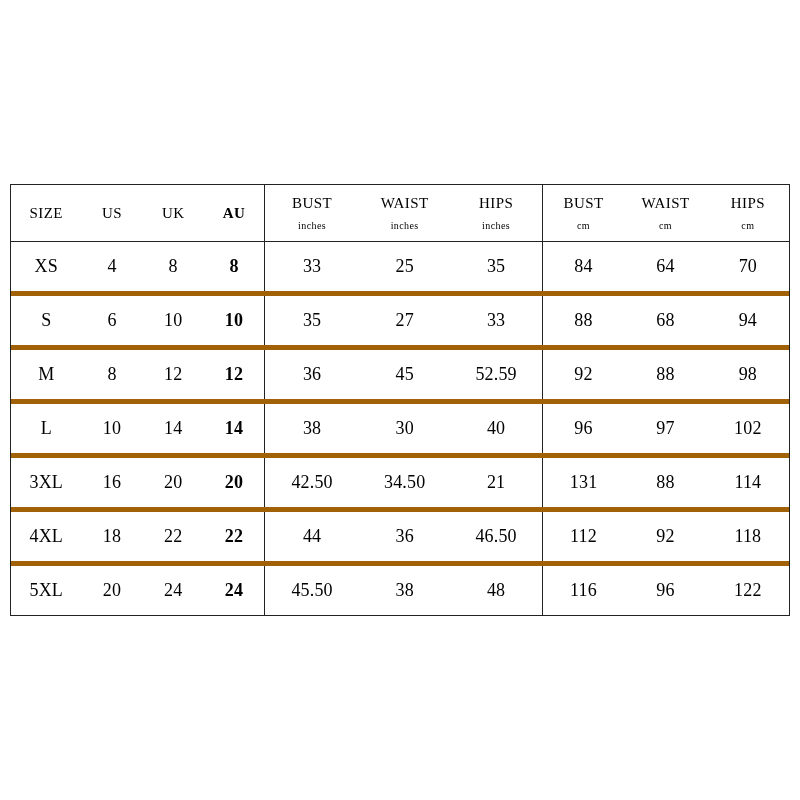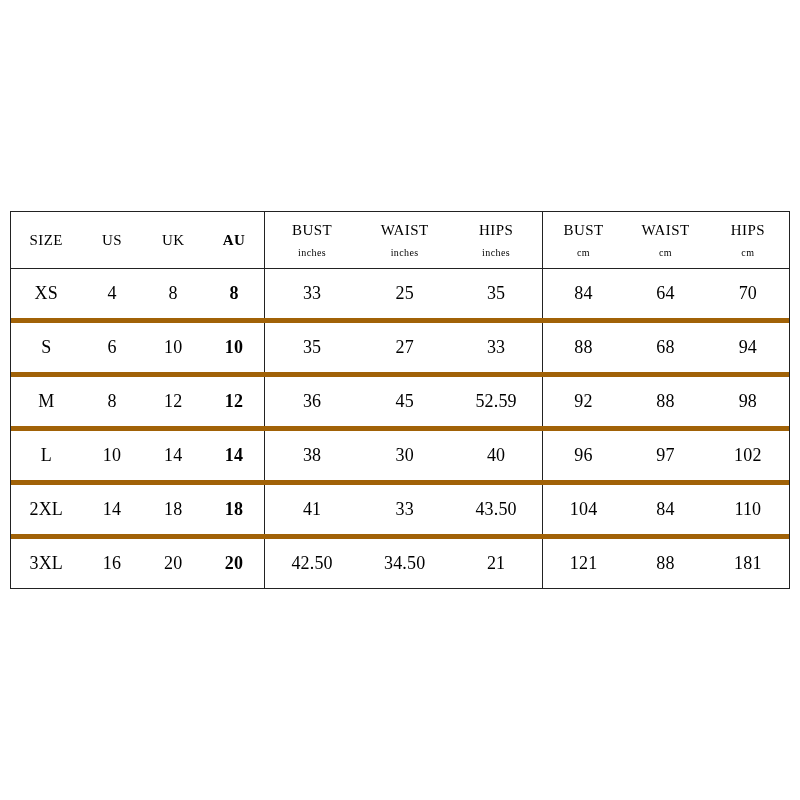--- a/index.html
+++ b/index.html
@@ -162,38 +162,50 @@
           <td class="col-uk">14</td>
           <td class="col-au">14</td>
           <td class="col-bust-in divider-col">38</td>
           <td class="col-waist-in">30</td>
           <td class="col-hips-in">40</td>
           <td class="col-bust-cm divider-col-right">96</td>
           <td class="col-waist-cm">97</td>
           <td class="col-hips-cm">102</td>
         </tr>
         <tr>
-          <td class="col-size">2XL</td>
-          <td class="col-us">14</td>
-          <td class="col-uk">18</td>
-          <td class="col-au">18</td>
-          <td class="col-bust-in divider-col">41</td>
-          <td class="col-waist-in">33</td>
-          <td class="col-hips-in">43.50</td>
-          <td class="col-bust-cm divider-col-right">104</td>
-          <td class="col-waist-cm">84</td>
-          <td class="col-hips-cm">110</td>
-        </tr>
-        <tr>
           <td class="col-size">3XL</td>
           <td class="col-us">16</td>
           <td class="col-uk">20</td>
           <td class="col-au">20</td>
           <td class="col-bust-in divider-col">42.50</td>
           <td class="col-waist-in">34.50</td>
           <td class="col-hips-in">21</td>
-          <td class="col-bust-cm divider-col-right">121</td>
+          <td class="col-bust-cm divider-col-right">131</td>
           <td class="col-waist-cm">88</td>
-          <td class="col-hips-cm">181</td>
+          <td class="col-hips-cm">114</td>
+        </tr>
+        <tr>
+          <td class="col-size">4XL</td>
+          <td class="col-us">18</td>
+          <td class="col-uk">22</td>
+          <td class="col-au">22</td>
+          <td class="col-bust-in divider-col">44</td>
+          <td class="col-waist-in">36</td>
+          <td class="col-hips-in">46.50</td>
+          <td class="col-bust-cm divider-col-right">112</td>
+          <td class="col-waist-cm">92</td>
+          <td class="col-hips-cm">118</td>
+        </tr>
+        <tr>
+          <td class="col-size">5XL</td>
+          <td class="col-us">20</td>
+          <td class="col-uk">24</td>
+          <td class="col-au">24</td>
+          <td class="col-bust-in divider-col">45.50</td>
+          <td class="col-waist-in">38</td>
+          <td class="col-hips-in">48</td>
+          <td class="col-bust-cm divider-col-right">116</td>
+          <td class="col-waist-cm">96</td>
+          <td class="col-hips-cm">122</td>
         </tr>
       </tbody>
   </table>
 </div>
 
 </body></html>

